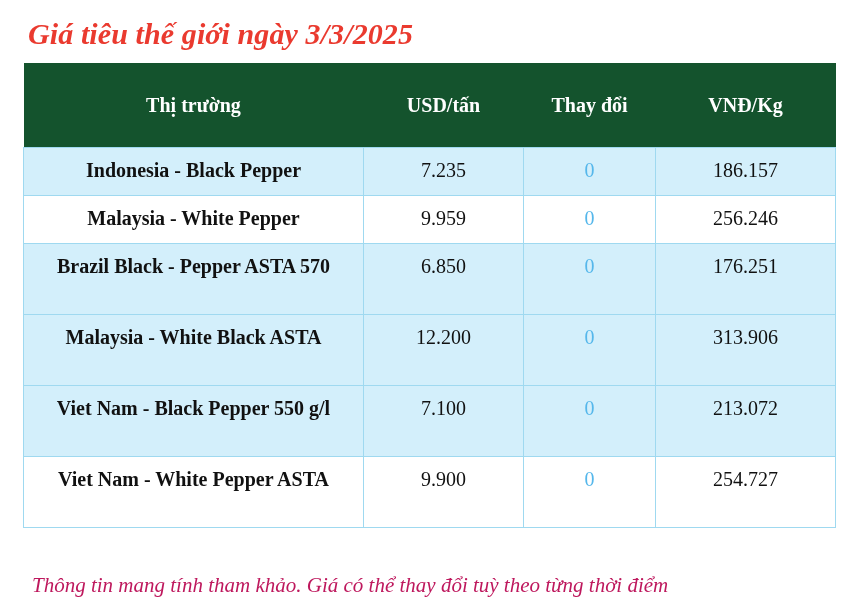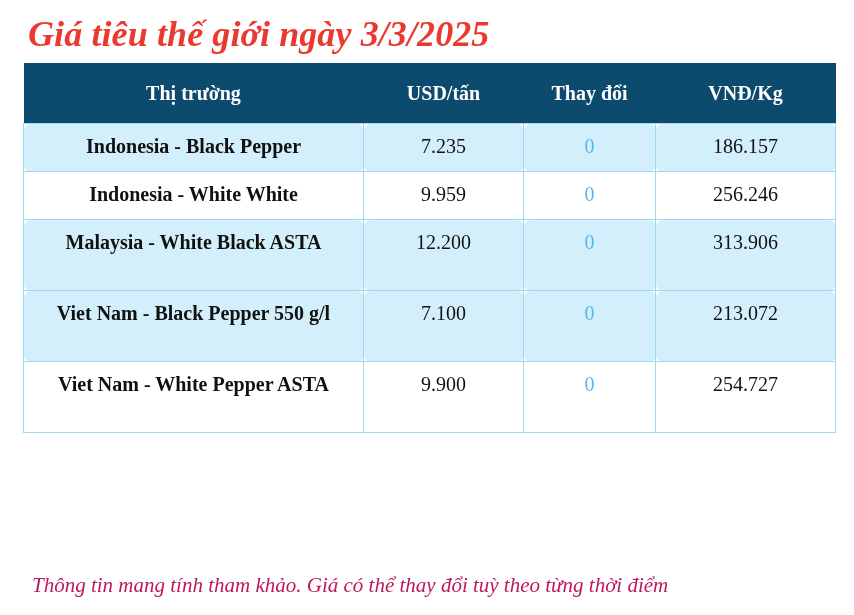--- a/index.html
+++ b/index.html
@@ -21,21 +21,21 @@
   }
 
   
   .title {
     position: absolute;
     left: 28px;
     top: 17px;
     font-family: "Liberation Serif", "DejaVu Serif", serif;
     font-style: italic;
     font-weight: 700;
-    font-size: 36px;
+    font-size: 30px;
     line-height: 34px;
     color: #ea3a2f;
     white-space: nowrap;
     letter-spacing: 0.1px;
   }
 
   
   .table-wrap {
     position: absolute;
     left: 23px;
@@ -46,47 +46,46 @@
     width: 812px;
     border-collapse: collapse;
     table-layout: fixed;
   }
   table.price-table col.c-market { width: 340px; }
   table.price-table col.c-usd    { width: 160px; }
   table.price-table col.c-chg    { width: 132px; }
   table.price-table col.c-vnd    { width: 180px; }
 
   thead th {
-    background: #0c4a6e;
+    background: #14532d;
     color: #ffffff;
     font-family: "Liberation Serif", "DejaVu Serif", serif;
     font-weight: 700;
     font-size: 20px;
     line-height: 24px;
     height: 52px;
     text-align: center;
     vertical-align: middle;
     border: none;
-    padding: 4px 4px;
+    padding: 16px 4px;
   }
 
   tbody td {
     border: 1px solid #9fd9f0;
     font-family: "Liberation Serif", "DejaVu Serif", serif;
     font-size: 20px;
     line-height: 29px;
     color: #111111;
     text-align: center;
     vertical-align: top;
     padding: 8px 6px 10px 6px;
     background: #ffffff;
   }
   tbody tr.tint td {
     background: #d3effb;
-    border-radius: 7px;
   }
   tbody td.market {
     font-weight: 700;
     padding-left: 14px;
     padding-right: 14px;
   }
   tbody td.usd,
   tbody td.vnd {
     font-weight: 400;
   }
@@ -140,26 +139,32 @@
       <tbody>
 
         <tr class="tint single">
           <td class="market">Indonesia - Black Pepper</td>
           <td class="usd">7.235</td>
           <td class="change">0</td>
           <td class="vnd">186.157</td>
         </tr>
 
         <tr class="single">
-          <td class="market">Indonesia - White White</td>
+          <td class="market">Malaysia - White Pepper</td>
           <td class="usd">9.959</td>
           <td class="change">0</td>
           <td class="vnd">256.246</td>
         </tr>
 
+        <tr class="tint double">
+          <td class="market">Brazil Black - Pepper ASTA 570</td>
+          <td class="usd">6.850</td>
+          <td class="change">0</td>
+          <td class="vnd">176.251</td>
+        </tr>
 
 
         <tr class="tint double">
           <td class="market">Malaysia - White Black ASTA</td>
           <td class="usd">12.200</td>
           <td class="change">0</td>
           <td class="vnd">313.906</td>
         </tr>
 
 

